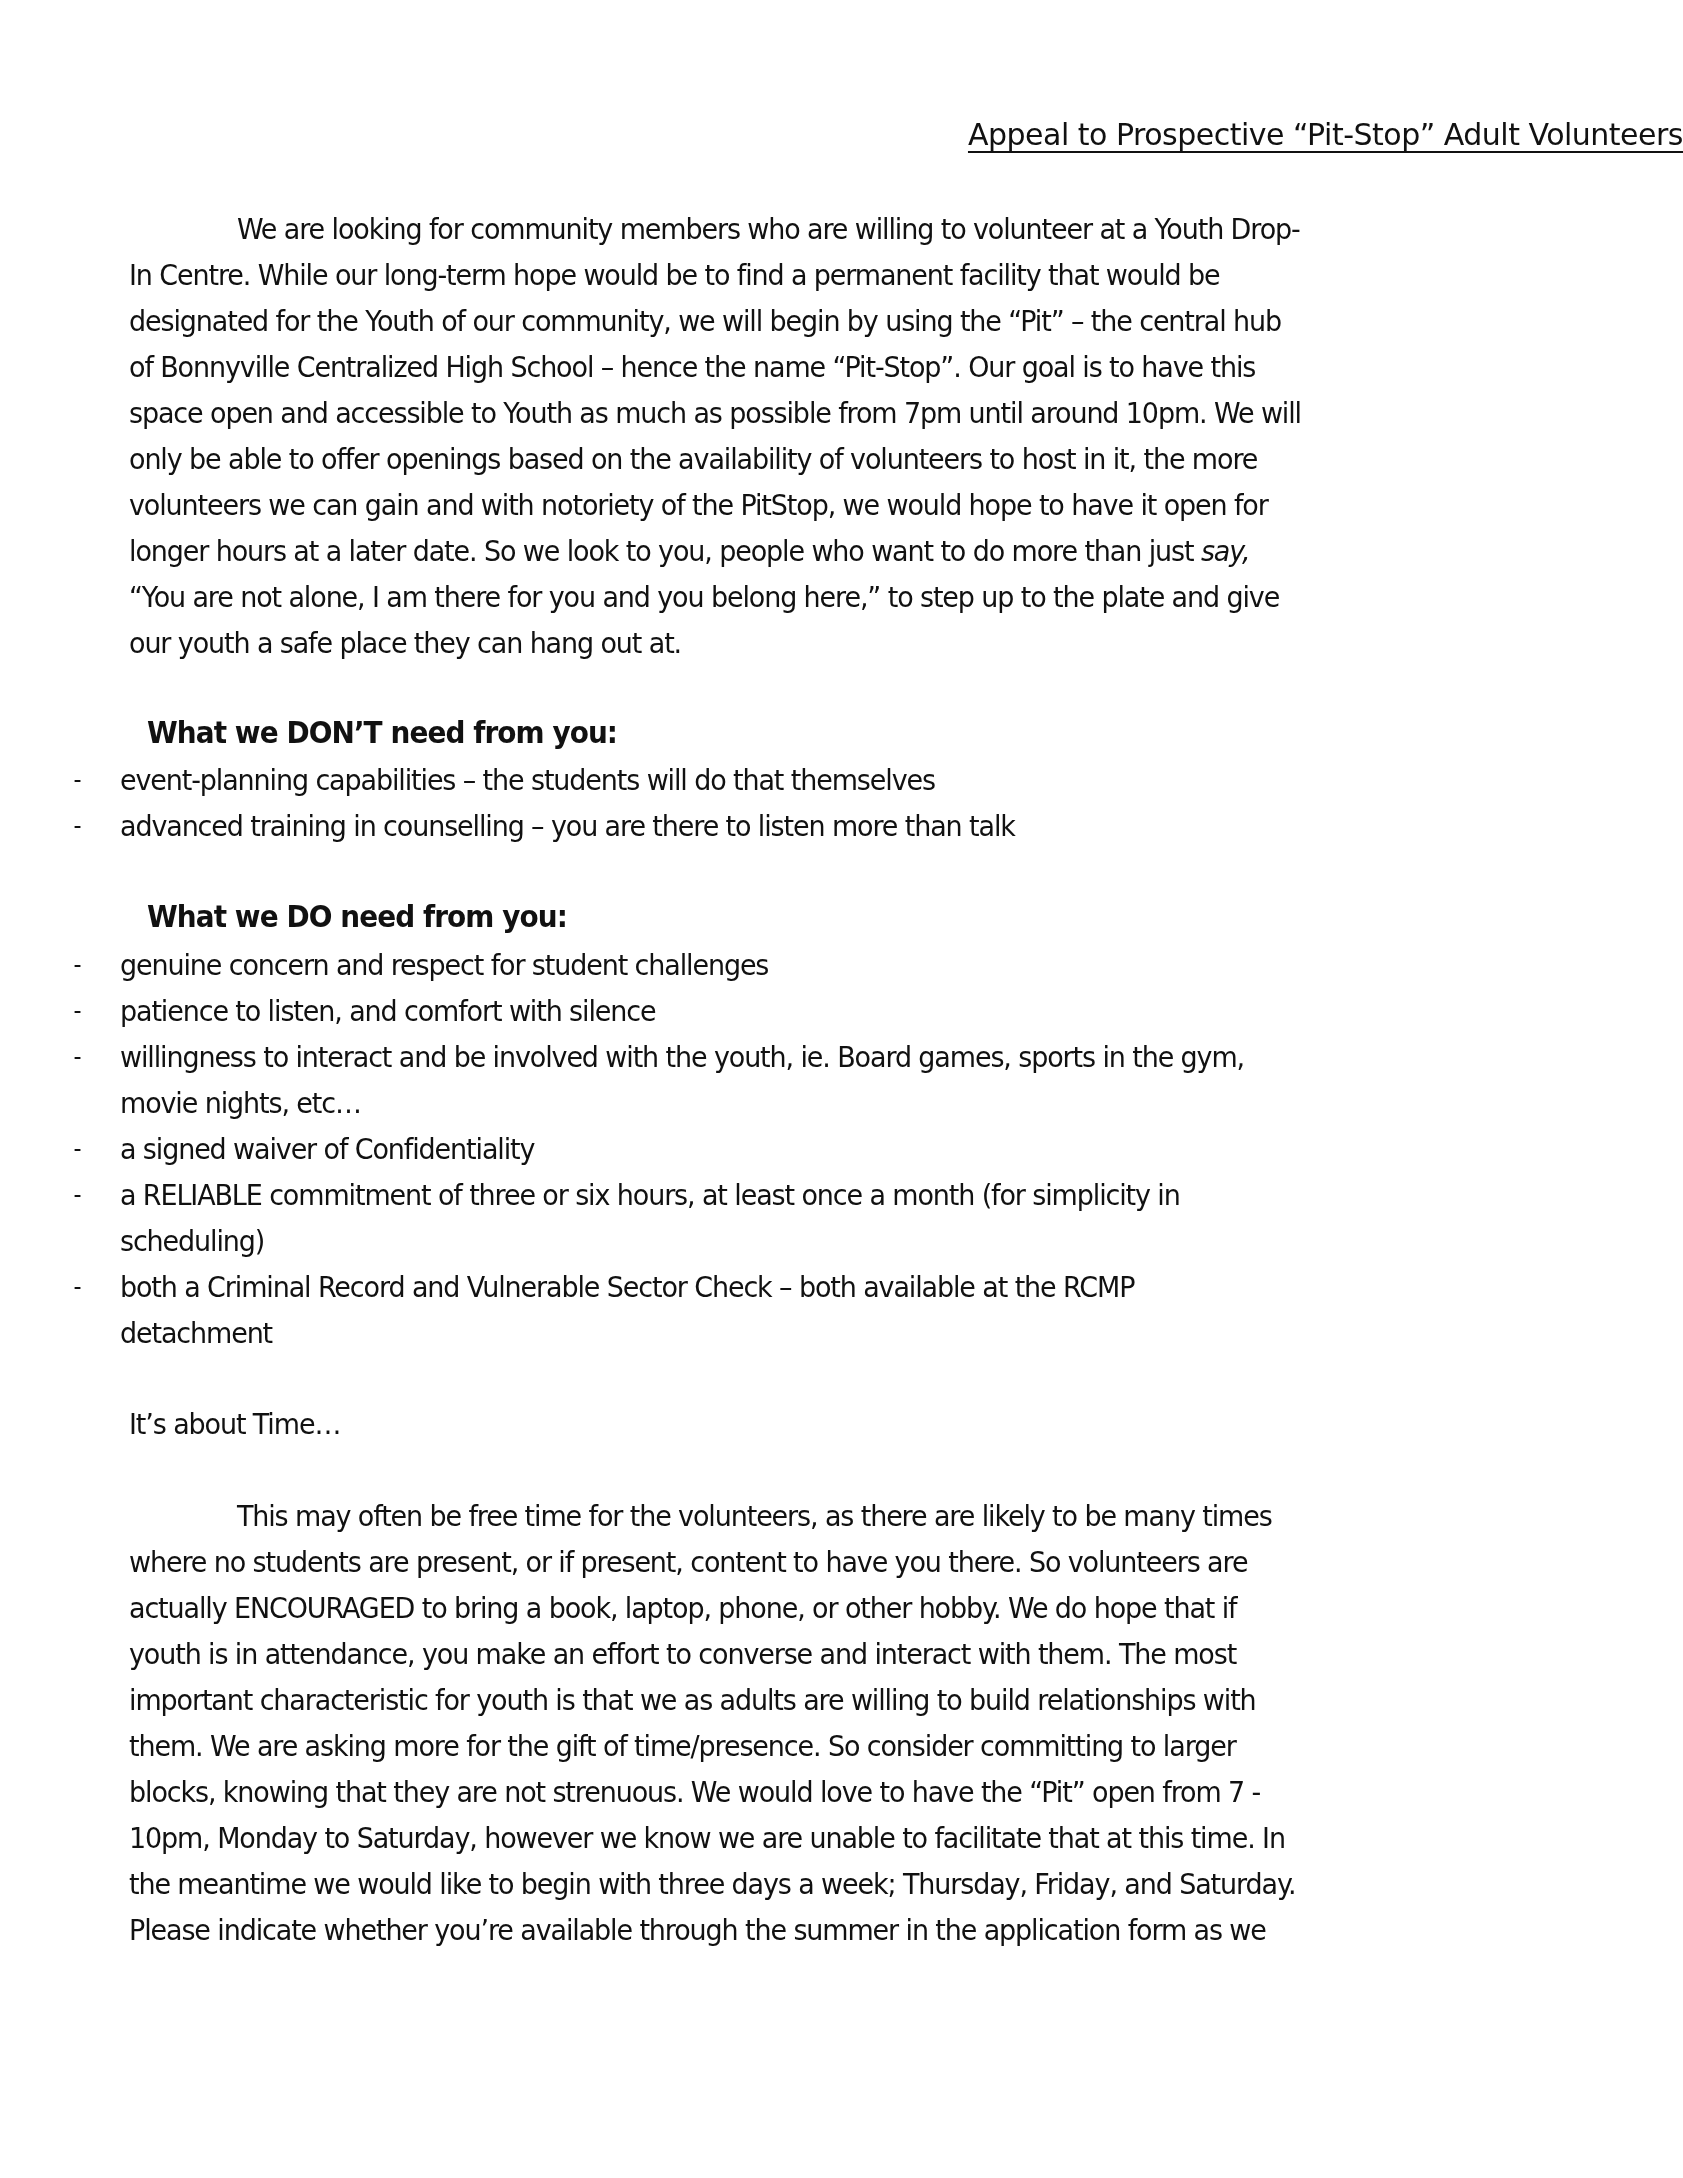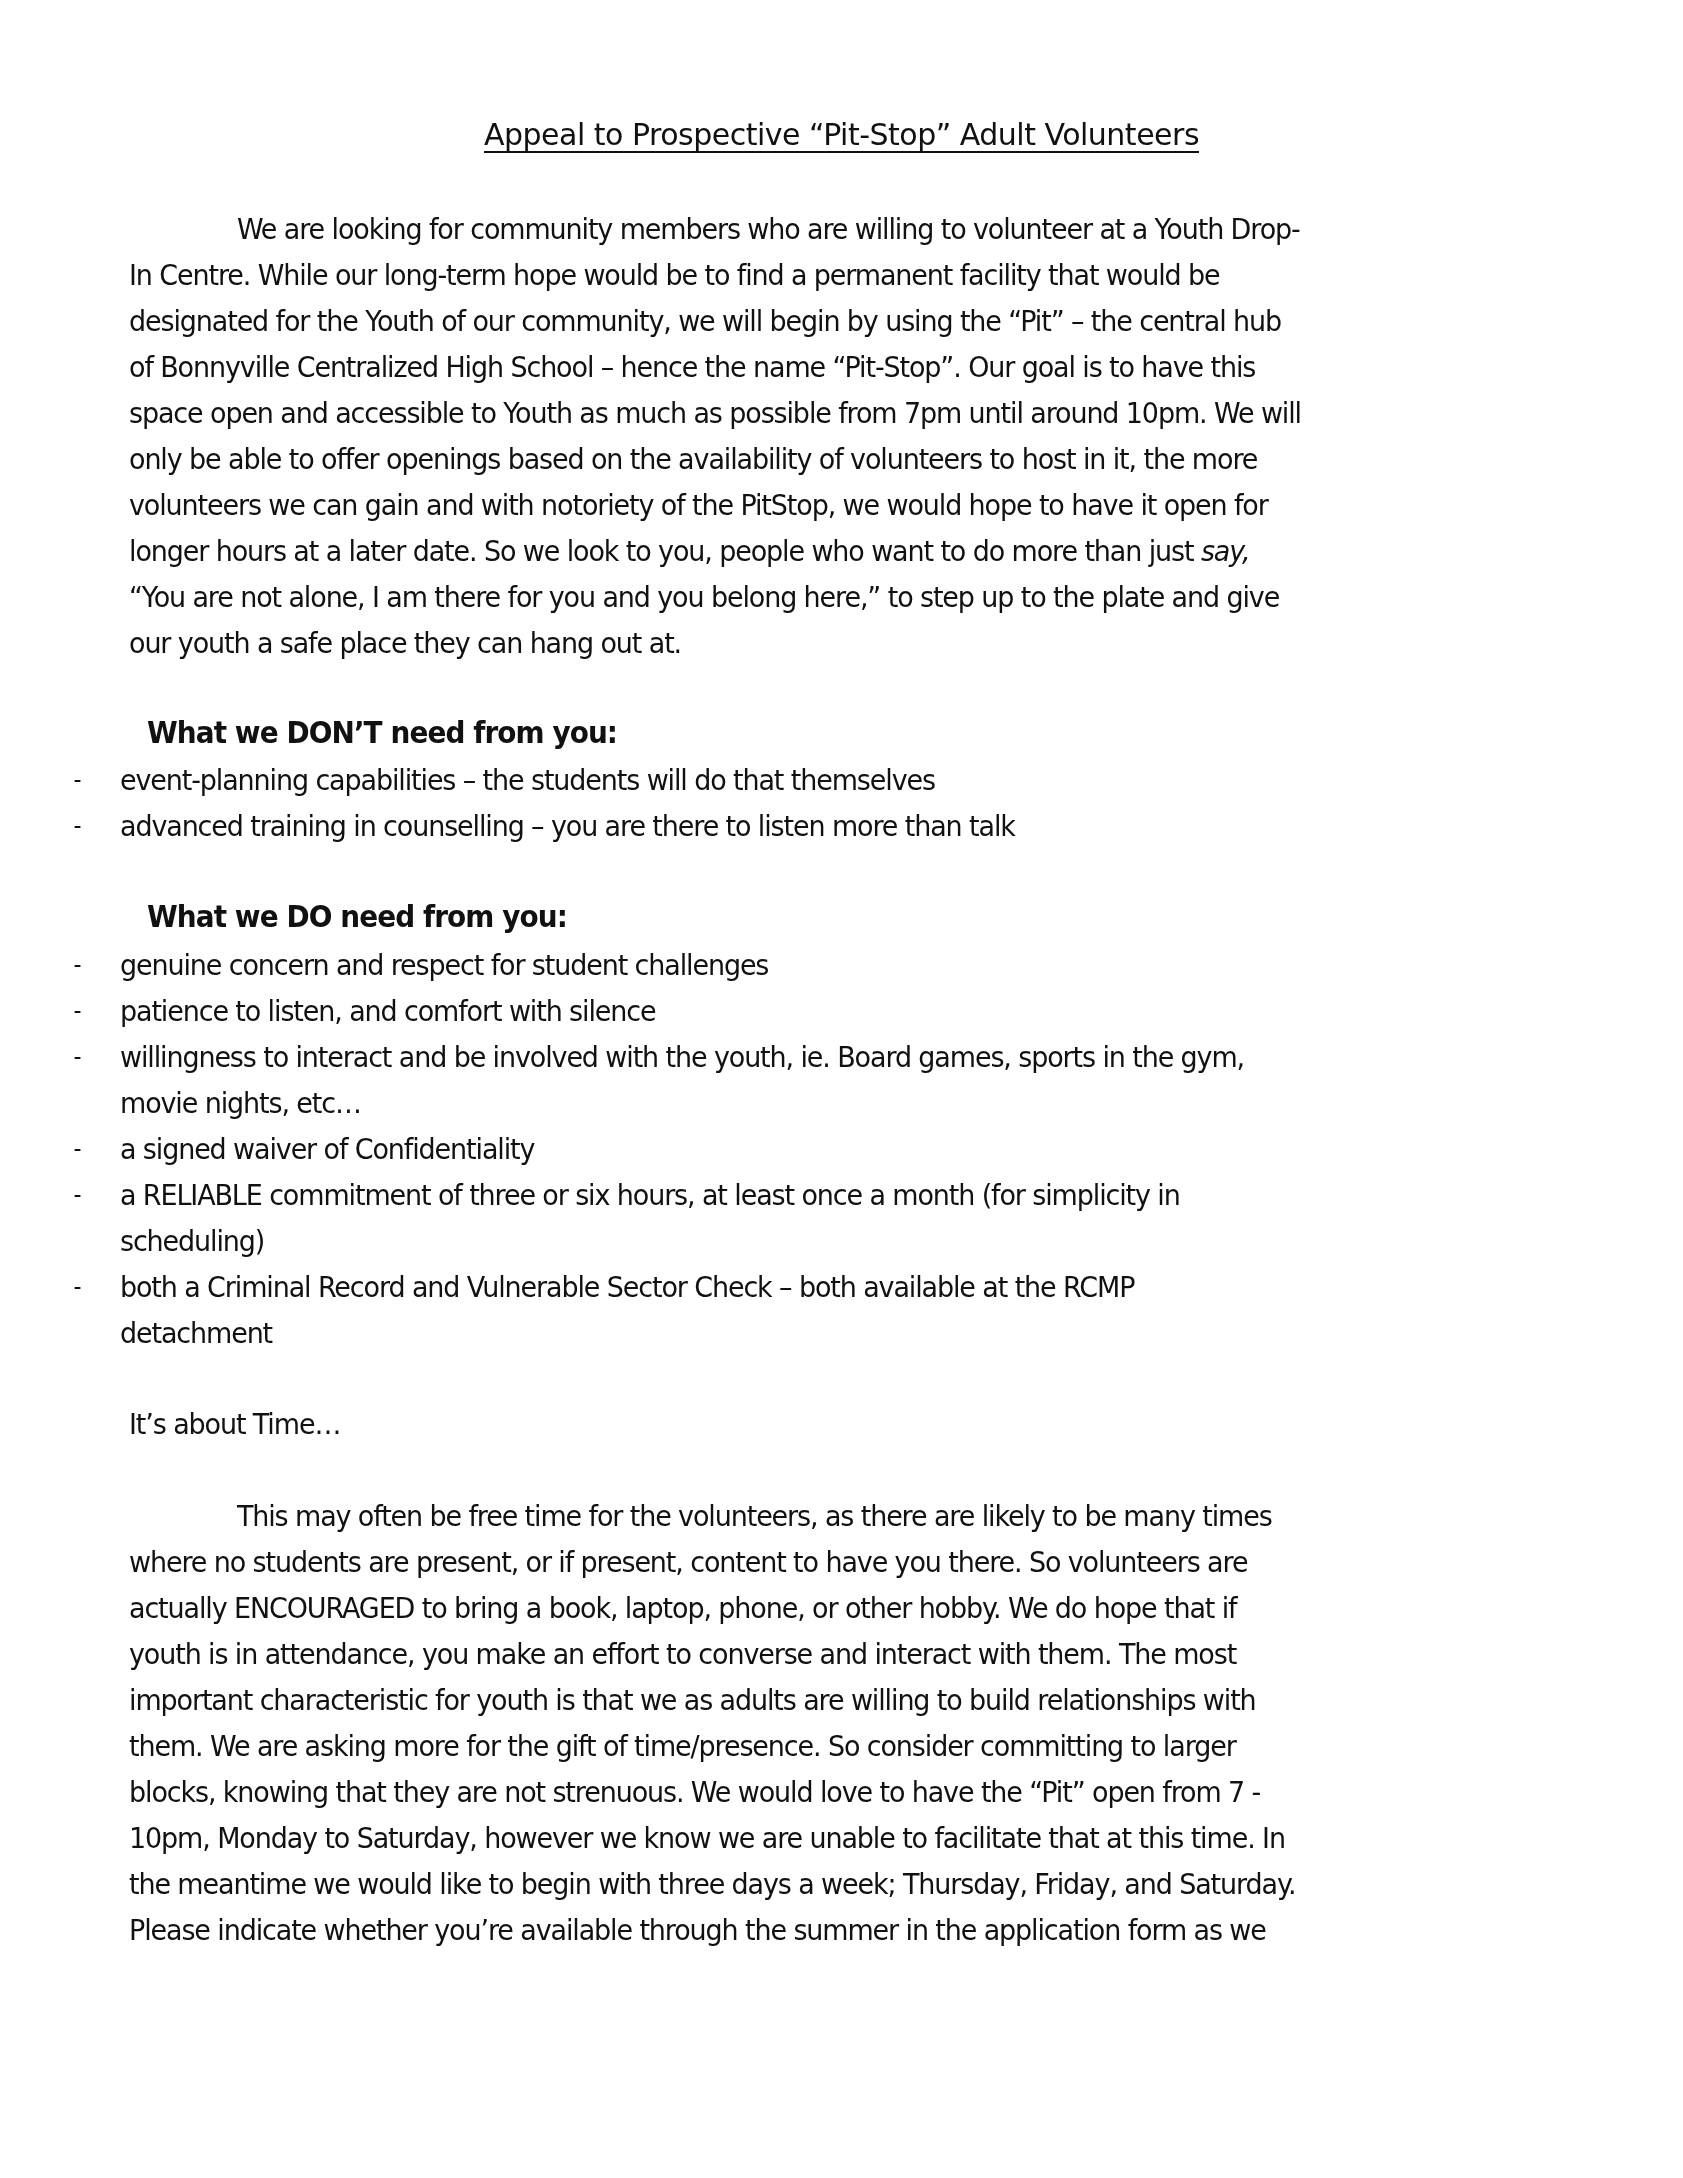--- a/index.html
+++ b/index.html
@@ -20,21 +20,21 @@
       left: 0;
       top: 0;
       width: 1683px;
       height: 2178px;
     }
     .title {
       position: absolute;
       top: 117px;
       left: 0;
       width: 1683px;
-      text-align: center;
+      text-align: right;
       font-size: 30px;
       letter-spacing: -0.5px;
     }
     .title span {
       text-decoration: underline;
       text-underline-offset: 6px;
       text-decoration-thickness: 2px;
     }
     .text {
       font-size: 29px;

